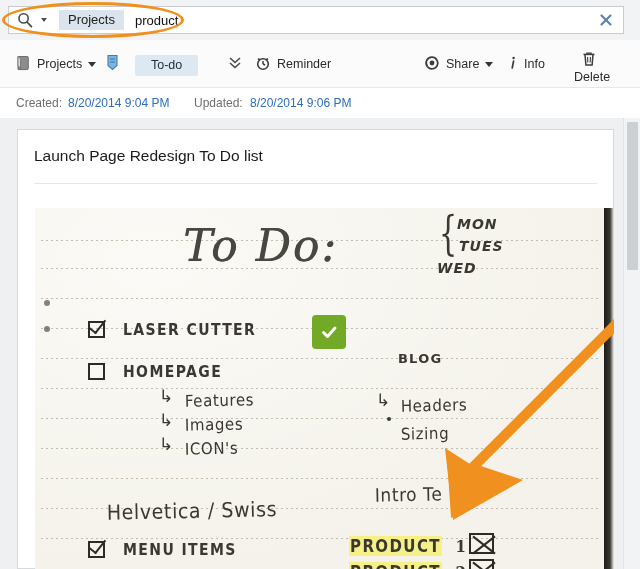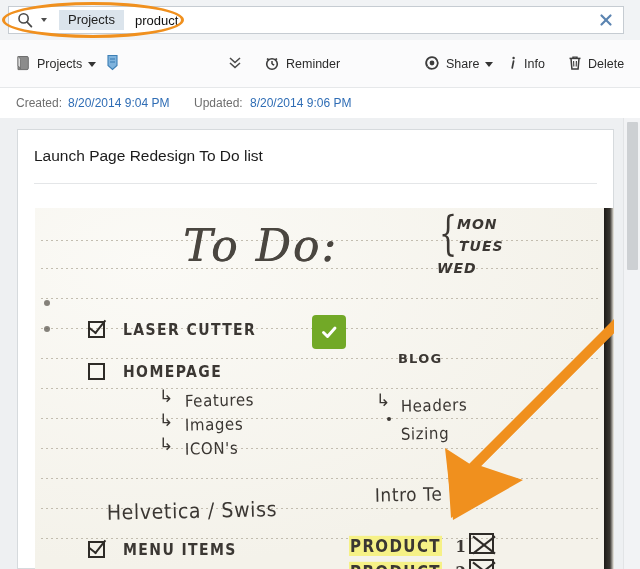--- a/index.html
+++ b/index.html
@@ -355,31 +355,34 @@
   <div class="tb-item" style="left:106px;">
     <span>
       <svg width="13" height="17" viewBox="0 0 13 17">
         <path d="M2 1.5 h9 v10 l-4.5 4 l-4.5 -4 z" fill="#7fb3dd" stroke="#3d7fb5" stroke-width="1.1"></path>
         <line x1="4" y1="5" x2="9" y2="5" stroke="#3d7fb5" stroke-width="1.1"></line>
         <line x1="4" y1="8" x2="9" y2="8" stroke="#3d7fb5" stroke-width="1.1"></line>
       </svg>
     </span>
   </div>
 
+  <div class="tb-item" style="left:135px;top:12px;">
+    <span class="tag-pill">To-do</span>
+  </div>
 
   <div class="tb-item" style="left:228px;">
     <span>
       <svg width="14" height="16" viewBox="0 0 14 16">
         <polyline points="2,3 7,7.5 12,3" fill="none" stroke="#4b4b4b" stroke-width="1.6"></polyline>
         <polyline points="2,8 7,12.5 12,8" fill="none" stroke="#4b4b4b" stroke-width="1.6"></polyline>
       </svg>
     </span>
   </div>
 
-  <div class="tb-item" style="left:264px;align-items:center;">
+  <div class="tb-item" style="left:255px;align-items:center;">
     <span>
       <svg width="16" height="16" viewBox="0 0 16 16">
         <circle cx="8" cy="9" r="5.3" fill="none" stroke="#3c3c3c" stroke-width="1.6"></circle>
         <line x1="8" y1="6" x2="8" y2="9" stroke="#3c3c3c" stroke-width="1.5"></line>
         <line x1="8" y1="9" x2="10.2" y2="10.2" stroke="#3c3c3c" stroke-width="1.5"></line>
         <path d="M3 3.6 L5.2 5" stroke="#3c3c3c" stroke-width="1.7"></path>
         <path d="M13 3.6 L10.8 5" stroke="#3c3c3c" stroke-width="1.7"></path>
       </svg>
     </span>
     <span class="lbl">Reminder</span>
@@ -401,21 +404,21 @@
   <div class="tb-item" style="left:508px;">
     <span>
       <svg width="10" height="16" viewBox="0 0 10 16">
         <circle cx="5.6" cy="3" r="1.2" fill="#3c3c3c"></circle>
         <path d="M5.6 6 L4.2 13" stroke="#3c3c3c" stroke-width="1.7" stroke-linecap="round"></path>
       </svg>
     </span>
     <span class="lbl">Info</span>
   </div>
 
-  <div class="tb-item" style="left:568px;">
+  <div class="tb-item" style="left:568px;flex-direction:column;">
     <span>
       <svg width="14" height="16" viewBox="0 0 14 16">
         <line x1="1.5" y1="3.4" x2="12.5" y2="3.4" stroke="#3c3c3c" stroke-width="1.5"></line>
         <path d="M5 3.4 v-1.3 h4 v1.3" fill="none" stroke="#3c3c3c" stroke-width="1.4"></path>
         <path d="M3 3.4 L3.9 14 h6.2 L11 3.4" fill="none" stroke="#3c3c3c" stroke-width="1.5"></path>
         <line x1="5.6" y1="6" x2="5.8" y2="11.6" stroke="#3c3c3c" stroke-width="1.1"></line>
         <line x1="8.4" y1="6" x2="8.2" y2="11.6" stroke="#3c3c3c" stroke-width="1.1"></line>
       </svg>
     </span>
     <span class="lbl">Delete</span>

